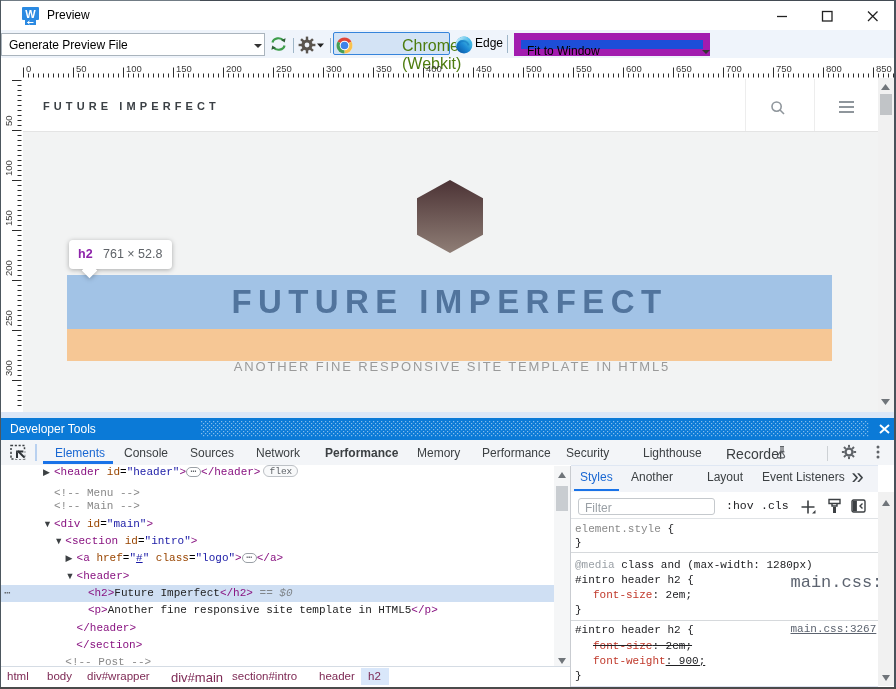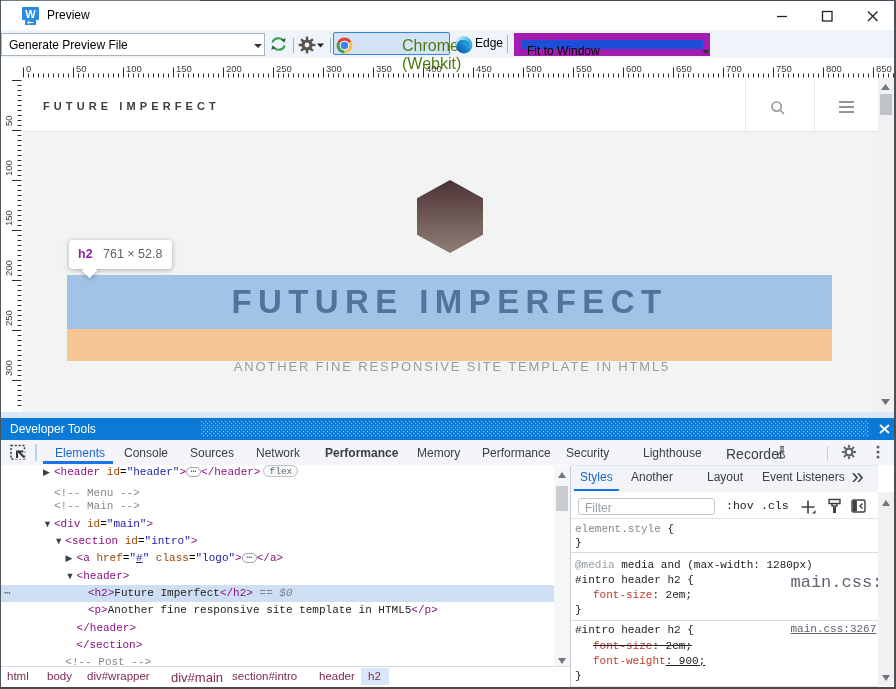--- a/index.html
+++ b/index.html
@@ -523,21 +523,21 @@
 </svg>
 <svg class="a" style="left:851px;top:499px" width="15" height="14" viewBox="0 0 15 14">
 <rect x="1" y="1" width="13" height="12" rx="1.5" fill="none" stroke="#3c4043" stroke-width="1.4"></rect>
 <rect x="1.7" y="1.7" width="4.2" height="10.6" fill="#3c4043"></rect>
 <path d="M11.5 4.5 l-2.5 2.5 2.5 2.5" fill="none" stroke="#3c4043" stroke-width="1.4"></path>
 </svg>
 <div class="a" style="left:571px;top:551.5px;width:307px;height:1px;background:#d6d9dc;"></div>
 <div class="a" style="left:571px;top:619.5px;width:307px;height:1px;background:#d6d9dc;"></div>
 <div class="a mono" style="left:575px;top:521.8px;font-size:11px;line-height:15.4px;white-space:pre;"><span style="color:#888;">element.style</span> <span style="color:#202124;">{</span></div>
 <div class="a mono" style="left:575px;top:536.0px;font-size:11px;line-height:15.4px;white-space:pre;"><span style="color:#202124;">}</span></div>
-<div class="a mono" style="left:575px;top:557.7px;font-size:11px;line-height:15.4px;white-space:pre;"><span style="color:#9aa0a6;">@media</span> <span style="color:#202124;">media and (max-width: 1280px)</span></div>
+<div class="a mono" style="left:575px;top:557.7px;font-size:11px;line-height:15.4px;white-space:pre;"><span style="color:#9aa0a6;">@media</span> <span style="color:#202124;">class and (max-width: 1280px)</span></div>
 <div class="a mono" style="left:575px;top:572.8px;font-size:11px;line-height:15.4px;white-space:pre;"><span style="color:#202124;">#intro header h2 {</span></div>
 <div class="a mono" style="left:790.5px;top:573px;font-size:17px;color:#5d6470;">main.css:3283</div>
 <div class="a mono" style="left:593px;top:588.1px;font-size:11px;line-height:15.4px;white-space:pre;"><span style="color:#c0392b;">font-size</span><span style="color:#202124;">: 2em;</span></div>
 <div class="a mono" style="left:575px;top:603.3px;font-size:11px;line-height:15.4px;white-space:pre;"><span style="color:#202124;">}</span></div>
 <div class="a mono" style="left:575px;top:623.1px;font-size:11px;line-height:15.4px;white-space:pre;"><span style="color:#202124;">#intro header h2 {</span></div>
 <div class="a mono" style="left:790.5px;top:623.3px;font-size:11px;color:#5d6470;text-decoration:underline;">main.css:3267</div>
 <div class="a mono" style="left:593px;top:638.5px;font-size:11px;line-height:15.4px;white-space:pre;"><span style="text-decoration:line-through;text-decoration-color:#202124;"><span style="color:#c0392b;">font-size</span><span style="color:#202124;">: 2em;</span></span></div>
 <div class="a mono" style="left:593px;top:653.7px;font-size:11px;line-height:15.4px;white-space:pre;"><span style="color:#c0392b;">font-weight</span><span style="color:#202124;text-decoration:underline;">: 900;</span></div>
 <div class="a mono" style="left:575px;top:668.9px;font-size:11px;line-height:15.4px;white-space:pre;"><span style="color:#202124;">}</span></div>
 <div class="a" style="left:878px;top:492px;width:15.5px;height:194px;background:#f1f1f1;">

